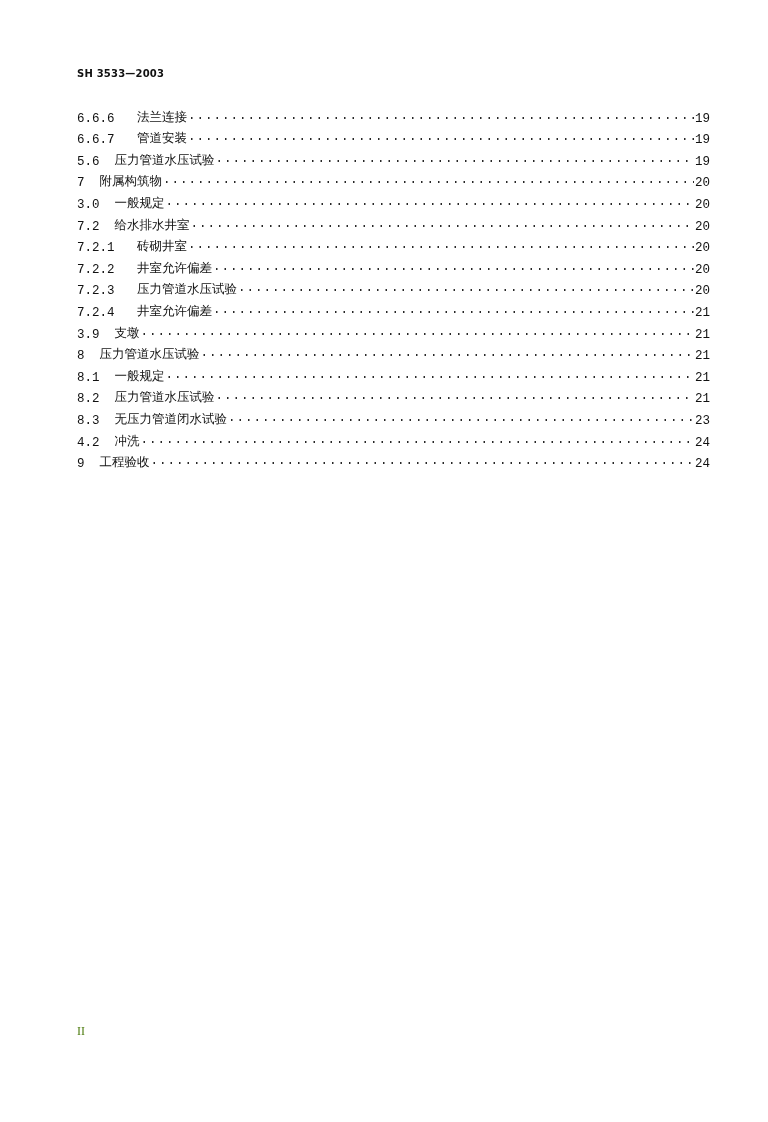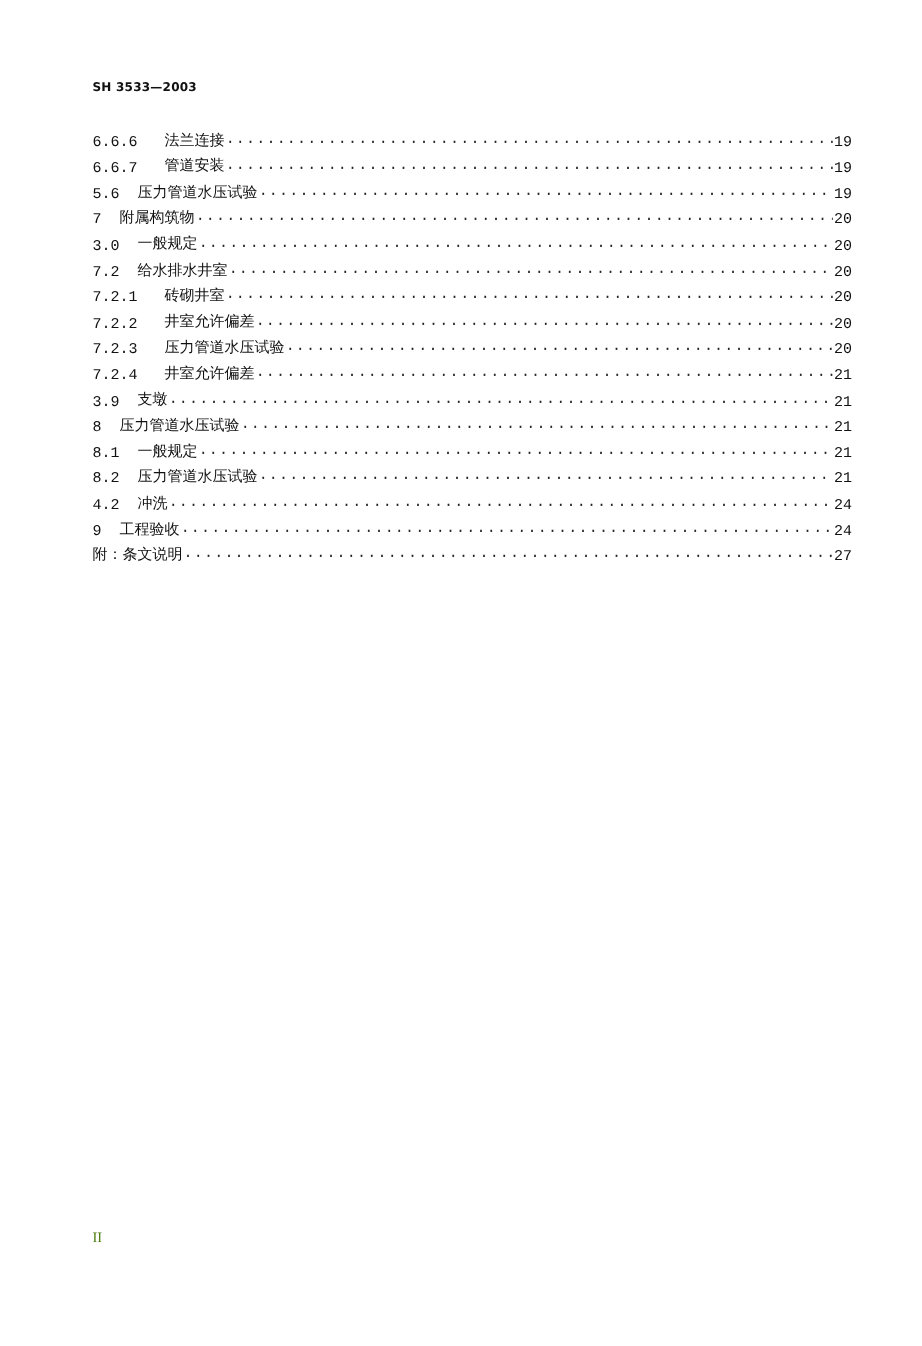--- a/index.html
+++ b/index.html
@@ -127,35 +127,35 @@
       <span class="toc-page">21</span>
     </div>
   <div class="toc-row">
       <span class="toc-num">8.2</span>
       <span style="white-space:pre">  </span>
       <span class="toc-title">压力管道水压试验</span>
       <span class="toc-leader"></span>
       <span class="toc-page">21</span>
     </div>
   <div class="toc-row">
+      <span class="toc-num">8.3</span>
+      <span style="white-space:pre">  </span>
+      <span class="toc-title">无压力管道闭水试验</span>
+      <span class="toc-leader"></span>
+      <span class="toc-page">23</span>
+    </div>
+  <div class="toc-row">
       <span class="toc-num">4.2</span>
       <span style="white-space:pre">  </span>
       <span class="toc-title">冲洗</span>
       <span class="toc-leader"></span>
       <span class="toc-page">24</span>
     </div>
   <div class="toc-row">
       <span class="toc-num">9</span>
       <span style="white-space:pre">  </span>
       <span class="toc-title">工程验收</span>
       <span class="toc-leader"></span>
       <span class="toc-page">24</span>
     </div>
-  <div class="toc-row">
-      <span class="toc-num"></span>
-      <span style="white-space:pre"></span>
-      <span class="toc-title">附：条文说明</span>
-      <span class="toc-leader"></span>
-      <span class="toc-page">27</span>
-    </div>
 </div>
 
 <div class="page-footer">II</div>
 
 </body></html>

